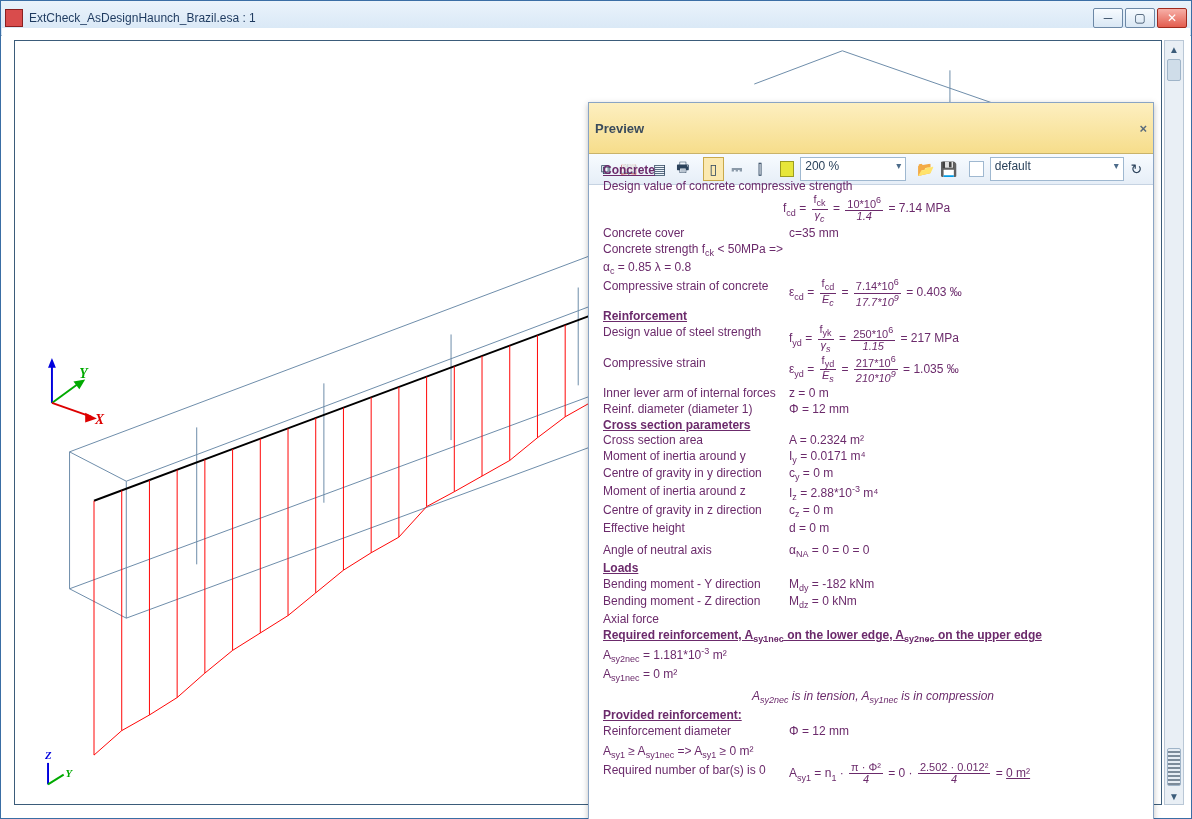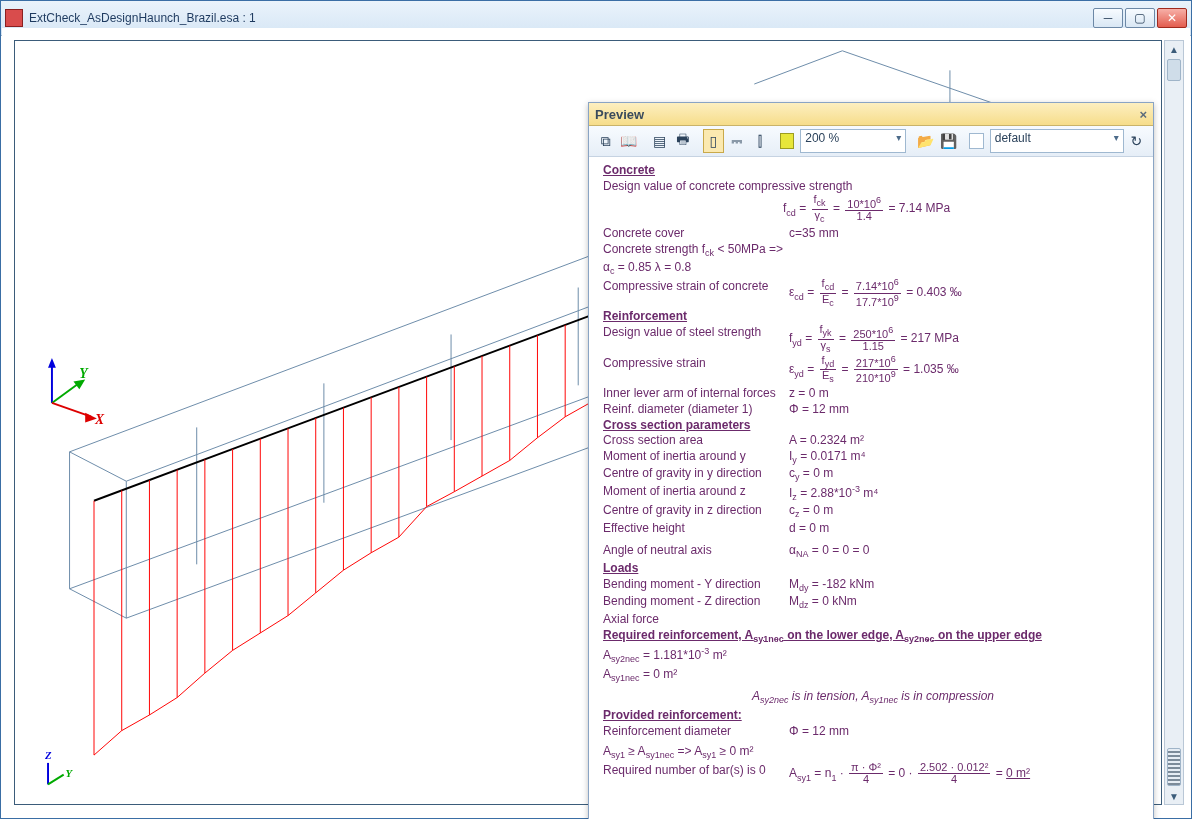--- a/index.html
+++ b/index.html
@@ -49,21 +49,21 @@
   .axis-x { stroke:#d00; stroke-width:2; }
   .axis-y { stroke:#0a0; stroke-width:2; }
   .axis-z { stroke:#00d; stroke-width:2; }
   .axislbl { font:italic bold 14px Georgia, serif; }
   
   .preview { position:absolute; left:586px; top:74px; width:564px; height:730px;
              border:1px solid #8aa4c4; background:#fff; box-shadow:0 2px 6px rgba(0,0,0,.25); }
   .preview .phdr { height:22px;
                    background:linear-gradient(#fdefc0,#f6dd8b);
                    border-bottom:1px solid #c9b36a; display:flex;
-                   align-items:center; padding:0 6px; font-size:13px;
+                   align-items:center; padding:14px 6px; font-size:13px;
                    font-weight:bold; color:#3a4b5c; }
   .preview .phdr .x { margin-left:auto; color:#5a6b7c; font-weight:bold;
                       cursor:default; font-family:Arial; }
   .ptoolbar { height:30px; border-bottom:1px solid #c6d3e2;
               background:linear-gradient(#f7fbff,#e6eef7);
               display:flex; align-items:center; gap:2px; padding:0 6px; }
   .tbtn { width:22px; height:22px; border:1px solid transparent;
           display:flex; align-items:center; justify-content:center;
           font-size:14px; color:#2b425b; }
   .tsep { width:6px; }
@@ -80,21 +80,21 @@
               line-height:1.35; }
   .pcontent .sect { text-decoration:underline; font-weight:bold;
                     color:#6b2a6b; }
   .pcontent .row { display:flex; }
   .pcontent .lab { width:186px; }
   .pcontent .val { flex:1; white-space:nowrap; }
   .pcontent .frac { display:inline-block; text-align:center; vertical-align:middle;
                     font-size:11px; line-height:1.05; margin:0 2px; }
   .pcontent .frac .t { display:block; border-bottom:1px solid #6b2a6b;
                        padding:0 2px; }
-  .pcontent .frac .b { display:block; padding:0 2px; }
+  .pcontent .frac .b { display:block; padding:0 2px;font-style:italic; }
   .pcontent sup, .pcontent sub { font-size:9px; }
   .pcontent .tight .row { margin-top:-1px; }
   .pcontent .note { text-align:center; margin-top:4px; font-style:normal; }
   .pcontent .ul { text-decoration:underline; }
 </style>
 </head>
 <body>
 
 <div class="win">
 

